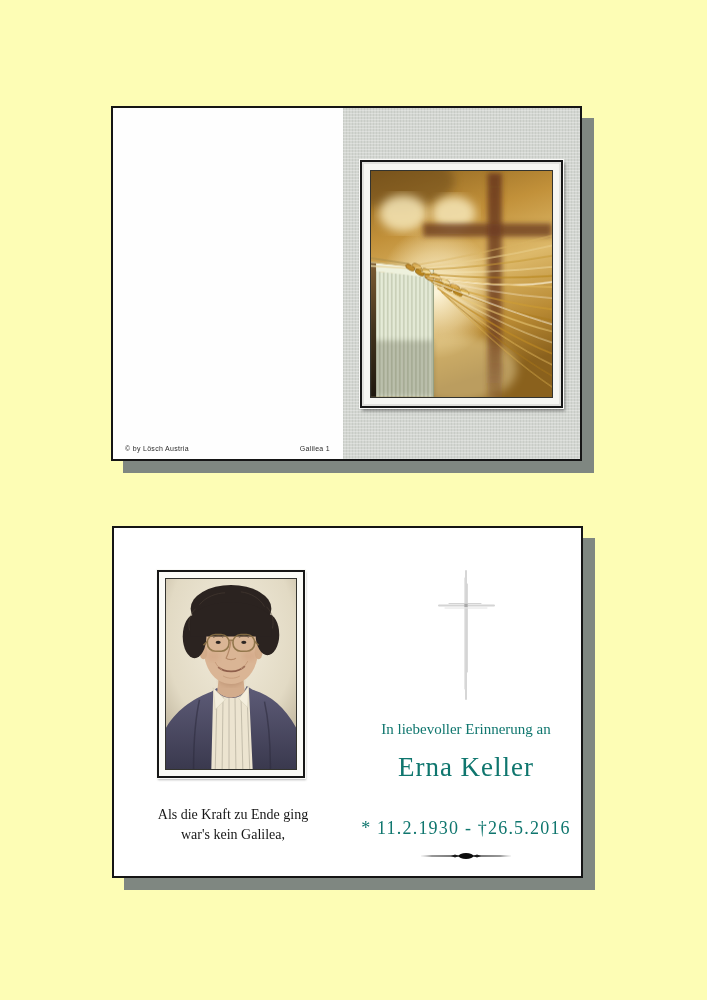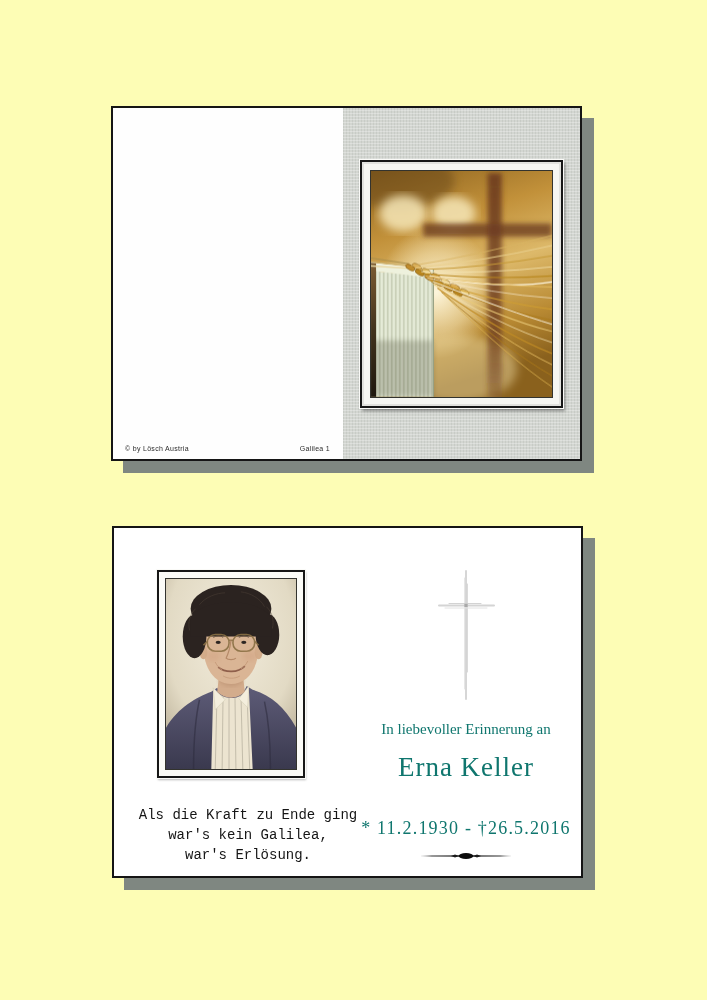--- a/index.html
+++ b/index.html
@@ -56,23 +56,23 @@
   }
   .photo svg{display:block;width:100%;height:100%;}
 
   
   #portrait-frame{
     left:43px;top:42px;width:148px;height:208px;
     box-shadow:1px 2px 2px rgba(60,60,60,0.35);
     padding:6px;background:#fbfbf7;
   }
   .quote{
-    position:absolute;left:16px;top:277px;width:236px;
+    position:absolute;left:1px;top:277px;width:236px;
     text-align:center;color:#161616;
-    font-size:14px;line-height:20px;font-weight:500;font-family:Liberation Mono, monospace;
+    font-size:14px;line-height:20px;font-weight:500;
   }
   .memorial{
     position:absolute;left:238px;top:0;width:228px;height:100%;
     text-align:center;color:#0f766e;
   }
   .memorial > *{position:absolute;left:0;width:100%;line-height:1;}
   .memorial-cross{top:40px;height:134px;}
   .memorial-cross svg{height:134px;width:70px;}
   .intro{top:194px;font-size:15px;}
   .salutation{top:217px;font-size:14px;letter-spacing:.6px;}
@@ -266,21 +266,20 @@
           </g>
           <ellipse cx="48" cy="78" rx="7" ry="5" fill="#cf9d7d" opacity="0.35" filter="url(#psoft2)"></ellipse>
           <ellipse cx="85" cy="78" rx="7" ry="5" fill="#cf9d7d" opacity="0.35" filter="url(#psoft2)"></ellipse>
         </svg>
       </div>
     </div>
 
     <div class="quote">
       <div>Als die Kraft zu Ende ging</div>
       <div>war's kein Galilea,</div>
-      <div>war's Erlösung.</div>
     </div>
 
     <div class="memorial">
       <div class="memorial-cross">
         <svg viewBox="0 0 70 134" aria-hidden="true">
           <g stroke-linecap="round" fill="none">
             <path d="M35,3 L35,131" stroke="#d6d6d6" stroke-width="2"></path>
             <path d="M33.6,10 L33.6,121" stroke="#e4e4e4" stroke-width="1"></path>
             <path d="M36.4,16 L36.4,104" stroke="#cccccc" stroke-width="0.8"></path>
             <path d="M8,37.5 L63,37.5" stroke="#d4d4d4" stroke-width="2"></path>

